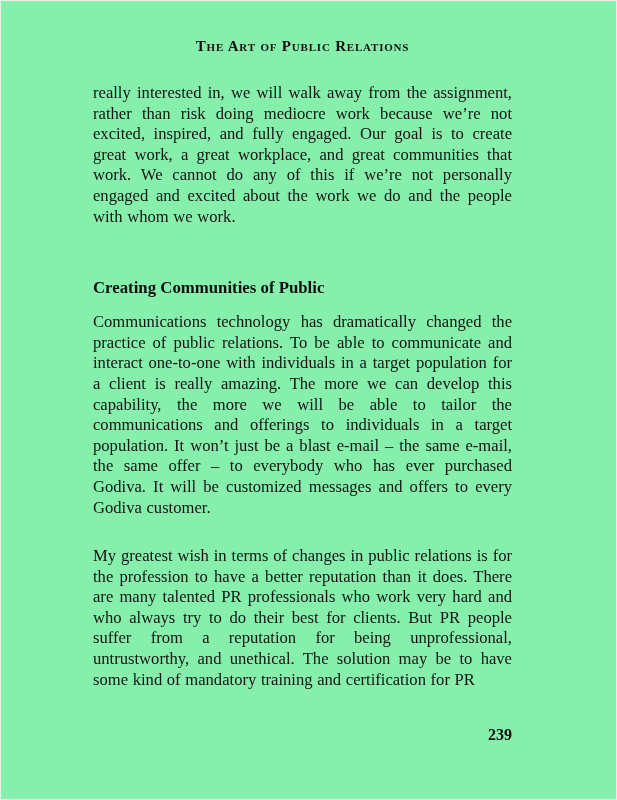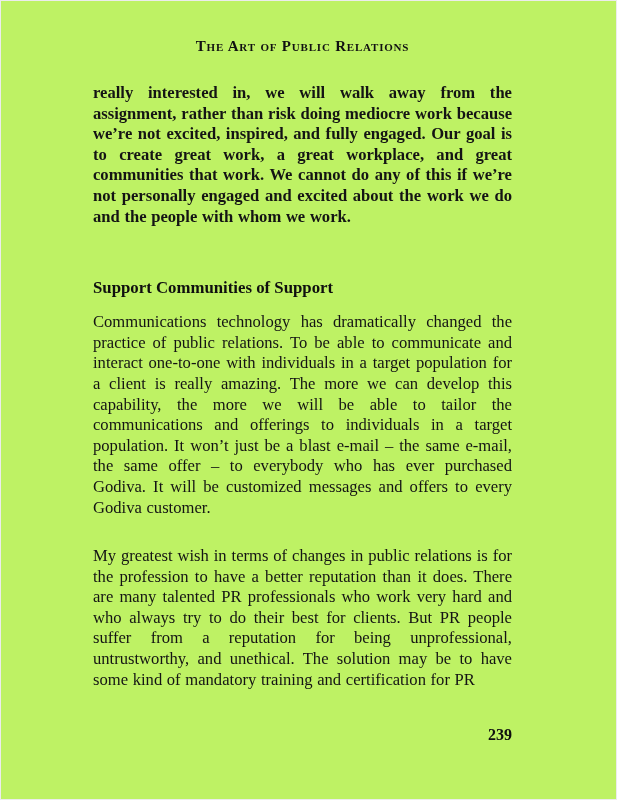--- a/index.html
+++ b/index.html
@@ -4,21 +4,21 @@
 <style>
   html, body {
     margin: 0;
     padding: 0;
     background: #ffffff;
   }
   .book-page {
     position: relative;
     width: 617px;
     height: 800px;
-    background: #bef264;
+    background: #86efac;
     box-sizing: border-box;
     border: 1px solid #ececec;
     overflow: hidden;
     font-family: "Liberation Serif", "DejaVu Serif", serif;
     color: #141414;
   }
   .text-column {
     position: absolute;
     left: 92px;
     width: 419px;
@@ -33,21 +33,21 @@
     letter-spacing: 0.8px;
     color: #111111;
   }
   .body-paragraph {
     margin: 0;
     text-align: justify;
     font-size: 16.6px;
     line-height: 20.6px;
     word-spacing: 0.5px;
   }
-  .p1 { margin-top: 28px; font-weight: bold; }
+  .p1 { margin-top: 28px; }
   .section-heading {
     margin: 0;
     margin-top: 51px;
     font-size: 16.8px;
     font-weight: bold;
     text-align: left;
     color: #0f0f0f;
   }
   .p2 { margin-top: 14px; }
   .p3 { margin-top: 28px; }
@@ -64,21 +64,21 @@
 </style>
 </head>
 <body>
 
 <div class="book-page">
   <div class="text-column">
     <div class="running-header">The Art of Public Relations</div>
 
     <p class="body-paragraph p1">really interested in, we will walk away from the assignment, rather than risk doing mediocre work because we’re not excited, inspired, and fully engaged. Our goal is to create great work, a great workplace, and great communities that work. We cannot do any of this if we’re not personally engaged and excited about the work we do and the people with whom we work.</p>
 
-    <h2 class="section-heading">Support Communities of Support</h2>
+    <h2 class="section-heading">Creating Communities of Public</h2>
 
     <p class="body-paragraph p2">Communications technology has dramatically changed the practice of public relations. To be able to communicate and interact one-to-one with individuals in a target population for a client is really amazing. The more we can develop this capability, the more we will be able to tailor the communications and offerings to individuals in a target population. It won’t just be a blast e-mail – the same e-mail, the same offer – to everybody who has ever purchased Godiva. It will be customized messages and offers to every Godiva customer.</p>
 
     <p class="body-paragraph p3">My greatest wish in terms of changes in public relations is for the profession to have a better reputation than it does. There are many talented PR professionals who work very hard and who always try to do their best for clients. But PR people suffer from a reputation for being unprofessional, untrustworthy, and unethical. The solution may be to have some kind of mandatory training and certification for PR</p>
   </div>
 
   <div class="page-footer">239</div>
 </div>
 
 </body></html>

